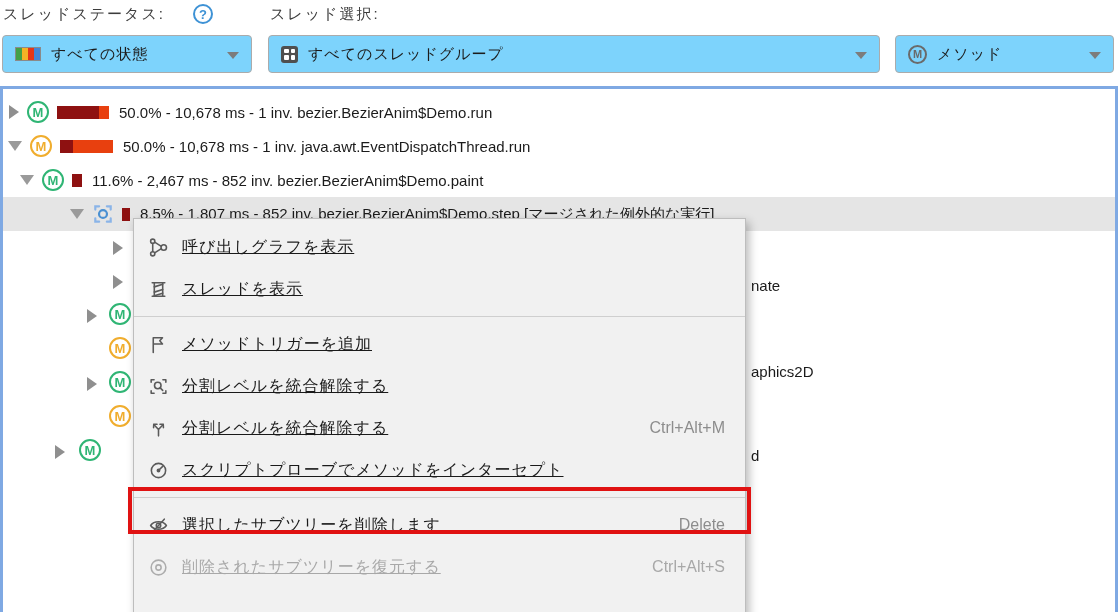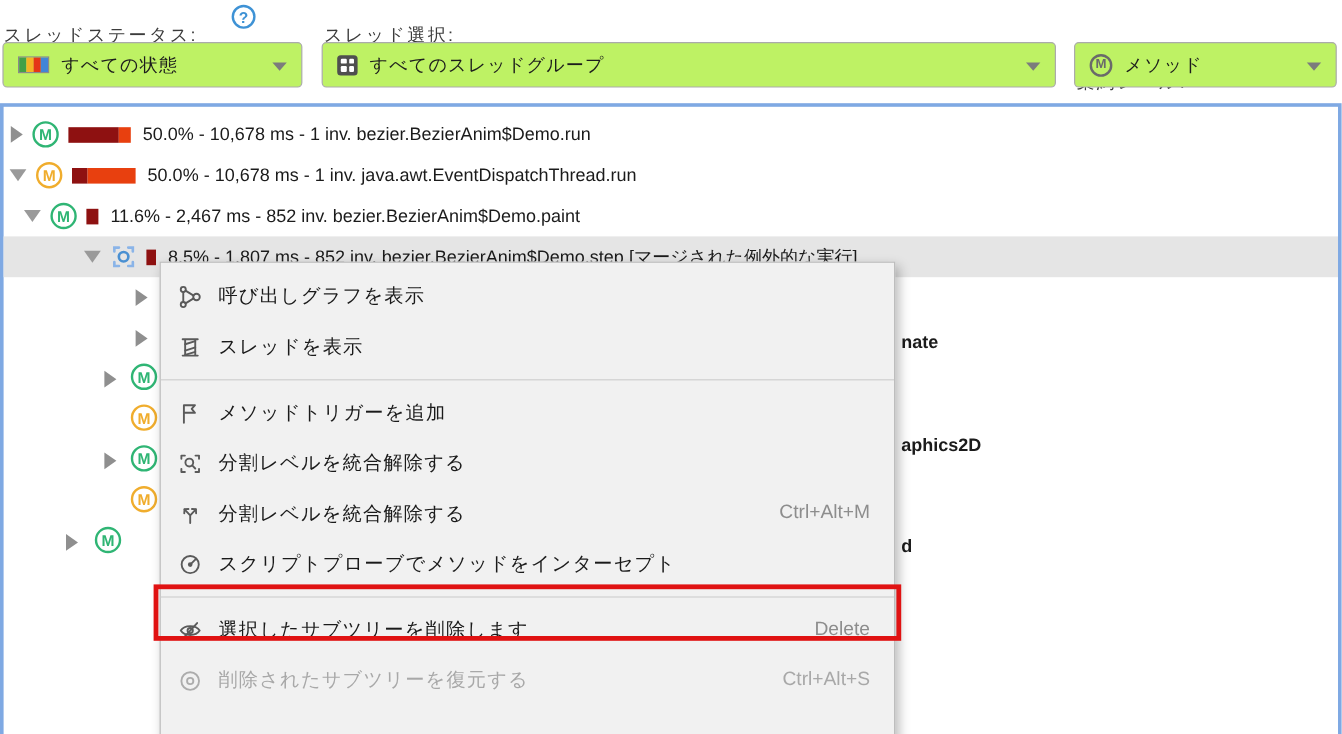--- a/index.html
+++ b/index.html
@@ -1,24 +1,24 @@
 <!DOCTYPE html>
 <html><head>
 <meta charset="utf-8">
 <style>
   * { margin:0; padding:0; box-sizing:border-box; }
   html,body { width:1118px; height:612px; overflow:hidden; background:#fff;
               font-family:"Liberation Sans","DejaVu Sans",sans-serif; }
 
   
-  .hdr-label { position:absolute; top:20px; font-size:15px; color:#3c3c3c; letter-spacing:2px; }
+  .hdr-label { position:absolute; top:5px; font-size:15px; color:#3c3c3c; letter-spacing:2px; }
   .help-badge { position:absolute; left:193px; top:4px; width:20px; height:20px; border-radius:50%;
                 border:2px solid #3e92d5; color:#3e92d5; font-size:13px; font-weight:bold;
                 display:flex; align-items:center; justify-content:center; cursor:pointer; }
-  .dropdown { position:absolute; top:35px; height:38px; background:#bef264; border:1px solid #ababab;
+  .dropdown { position:absolute; top:35px; height:38px; background:#7dd3fc; border:1px solid #ababab;
               border-radius:4px; display:flex; align-items:center; padding:0 34px 0 12px; cursor:pointer; }
   .dd-text { font-size:15px; color:#1c1c1c; letter-spacing:1px; margin-left:10px; white-space:nowrap; }
   .dd-arrow { position:absolute; right:12px; top:16px; width:0; height:0;
               border-left:6px solid transparent; border-right:6px solid transparent;
               border-top:7px solid #7c7c7c; }
   .status-chip { display:flex; border:1px solid #8a8a8a; height:14px; }
   .status-chip span { width:6px; height:100%; }
   .grid-chip { width:17px; height:17px; background:#4f4f4f; border-radius:3px;
                display:grid; grid-template-columns:1fr 1fr; gap:2px; padding:3px; }
   .grid-chip span { background:#fff; border-radius:1px; }
@@ -38,29 +38,29 @@
                   border-top:10px solid #9a9a9a; }
   .m-icon { width:22px; height:22px; border-radius:50%; background:#fff; flex:none;
             display:flex; align-items:center; justify-content:center;
             font-size:13px; font-weight:bold; margin-left:8px; }
   .m-green { border:2.5px solid #2fb574; color:#2fb574; }
   .m-yellow { border:2.5px solid #f0ad2d; color:#f0ad2d; }
   .bar { display:flex; margin-left:8px; height:13px; flex:none; }
   .bar .dark { background:#8e1111; height:100%; }
   .bar .bright { background:#e8400f; height:100%; }
   .ghost { position:absolute; z-index:1; }
-  .frag { position:absolute; z-index:1; font-size:15px; color:#1b1b1b; left:748px; line-height:34px;font-weight:bold; }
+  .frag { position:absolute; z-index:1; font-size:15px; color:#1b1b1b; left:748px; line-height:34px; }
 
   
   .menu { position:absolute; left:133px; top:218px; width:613px; height:420px; z-index:10;
           background:#f1f1f1; border:1px solid #bdbdbd; box-shadow:3px 4px 9px rgba(0,0,0,.28);
           padding-top:7px; display:flex; flex-direction:column; }
   .menu-item { height:42px; display:flex; align-items:center; padding:0 20px 0 14px; cursor:pointer; }
   .menu-item svg { flex:none; }
-  .menu-label { font-size:16px; color:#1a1a1a; margin-left:13px; letter-spacing:1px; white-space:nowrap; }
+  .menu-label { font-size:16px; color:#1a1a1a; margin-left:13px; letter-spacing:1px; white-space:nowrap;text-decoration:underline; }
   .menu-shortcut { margin-left:auto; font-size:16px; color:#8d8d8d; }
   .menu-sep { height:1px; background:#cfcfcf; margin:6px 0; }
   .menu-item.disabled .menu-label, .menu-item.disabled .menu-shortcut { color:#a8a8a8; }
   .menu-item.disabled svg { opacity:.45; }
   .red-box { position:absolute; left:128px; top:487px; width:623px; height:47px; z-index:20;
              border:4px solid #e01212; pointer-events:none; }
 
   .mi { stroke:#5a5a5a; fill:none; stroke-width:1.5; stroke-linecap:round; stroke-linejoin:round; }
 </style>
 </head>

